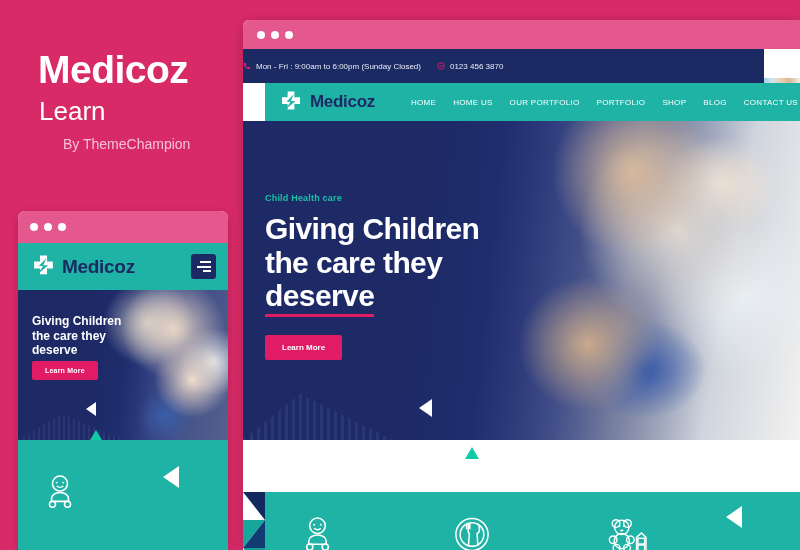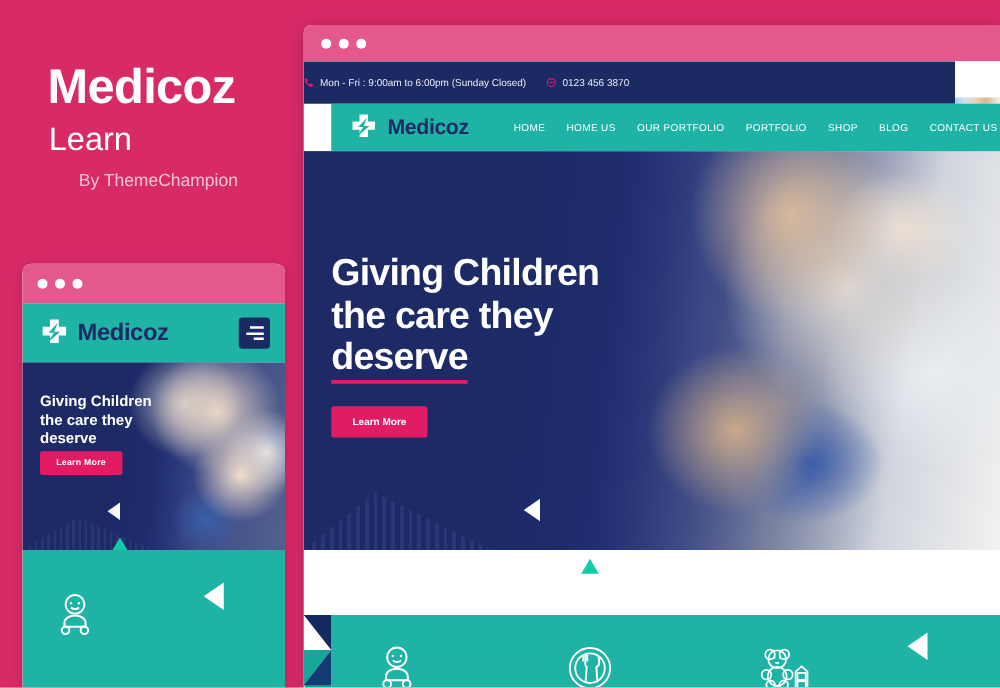--- a/index.html
+++ b/index.html
@@ -297,20 +297,21 @@
         <span class="nav-link">BLOG</span>
         <span class="nav-link">CONTACT US</span>
       </div>
 
     </div>
 
     <div id="hero">
       <div id="hero-photo"></div>
       <div id="hero-stripes"></div>
       <div id="hero-copy">
+        <div id="hero-eyebrow">Child Health care</div>
         <div id="hero-title">
           <div>Giving Children</div>
           <div>the care they</div>
           <div><span class="u">deserve</span></div>
         </div>
         <div id="hero-btn">Learn More</div>
       </div>
     </div>
 
     <div id="hero-arrow">

